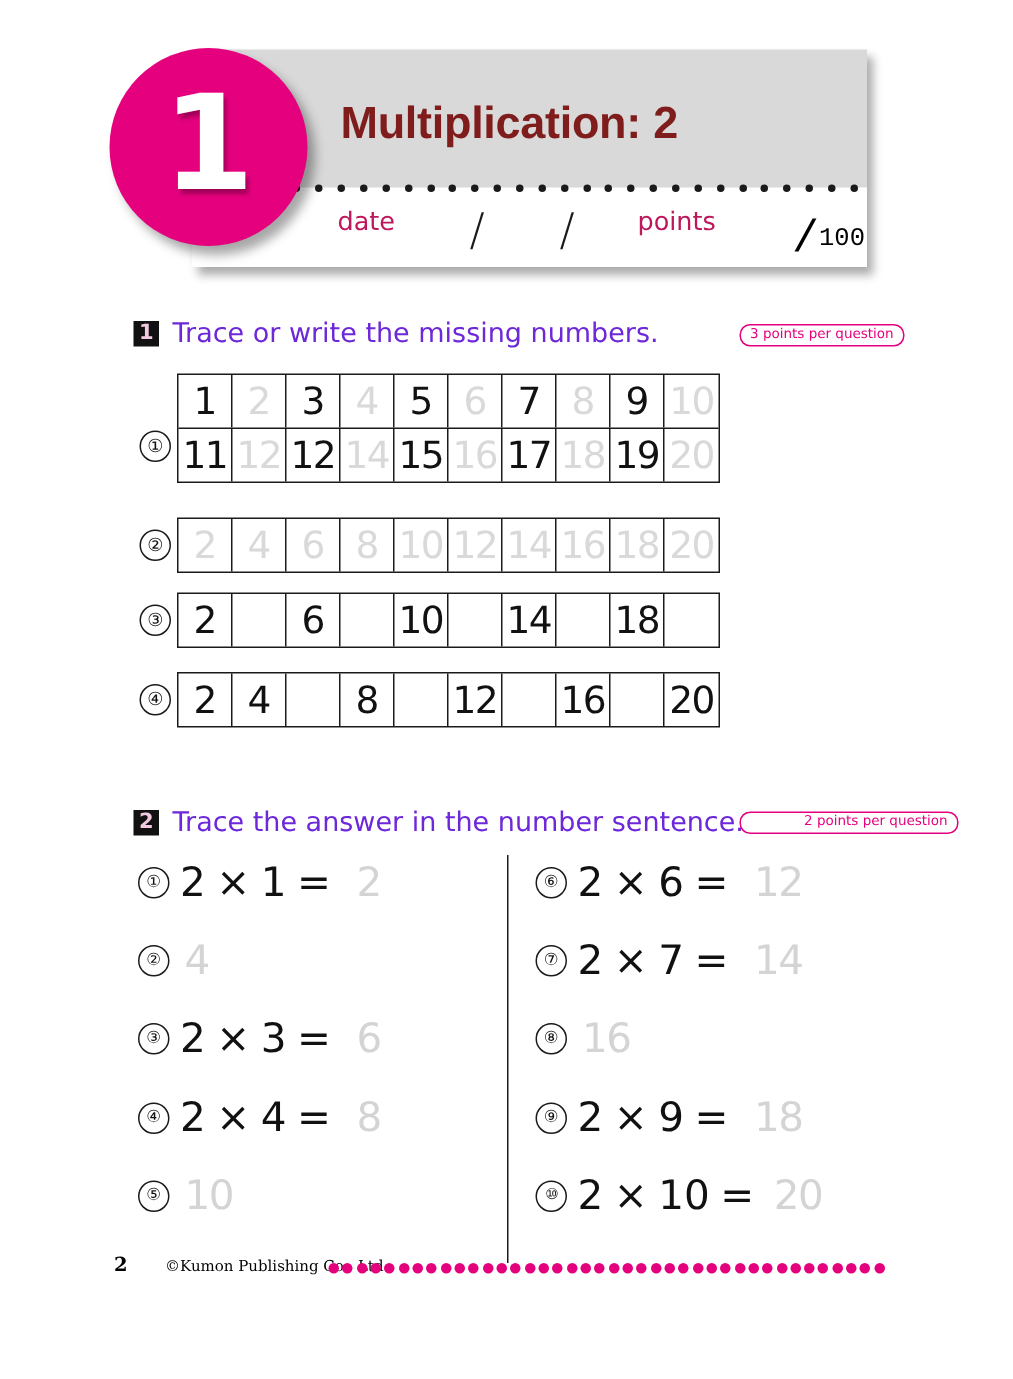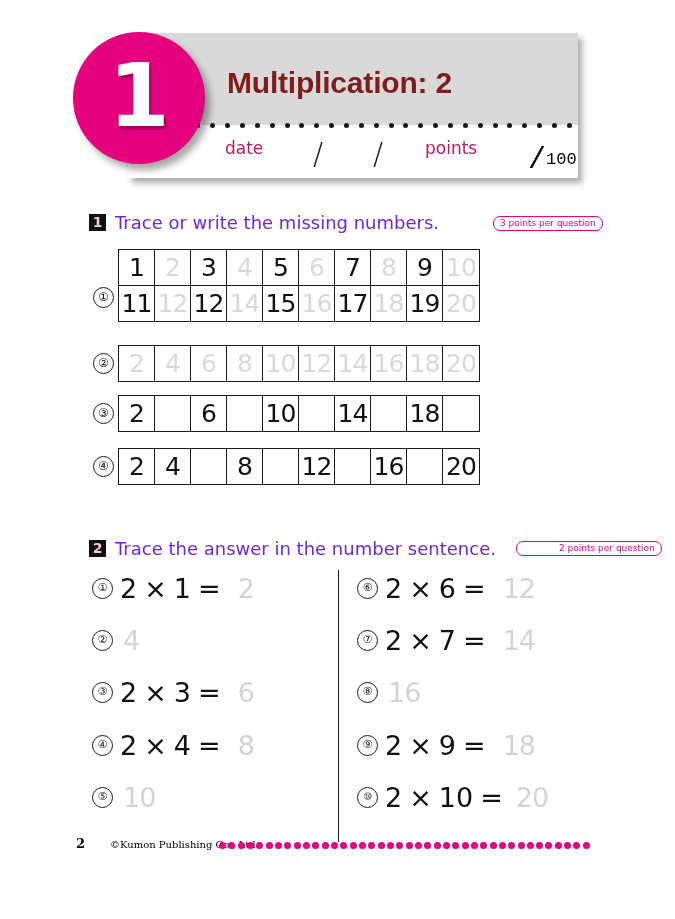--- a/index.html
+++ b/index.html
@@ -394,21 +394,21 @@
         <div class="cell">16</div>
         <div class="cell blank"></div>
         <div class="cell">20</div>
       </div>
     </div>
   </div>
 
 <div class="section-head" id="section2-head" style="left:89px; top:538px;">
   <span class="sec-num">2</span><span class="sec-text">Trace the answer in the number sentence.</span>
 </div>
-<div class="points-badge" id="section2-points" style="left:516px; top:541px;padding-left:42px;">2 points per question</div>
+<div class="points-badge" id="section2-points" style="left:493px; top:541px;padding-left:42px;">2 points per question</div>
 
 <div id="column-divider"></div>
 <div id="equations-left">
     <div class="eq-row" style="left: 92px; top: 573px;">
       <span class="eq-marker">①</span>
       <span class="eq-body"><span>2</span><span class="op">×</span><span>1</span><span class="op">=</span></span>
       <span class="eq-answer">2</span>
     </div>
     <div class="eq-row" style="left: 92px; top: 625px;">
       <span class="eq-marker">②</span>

